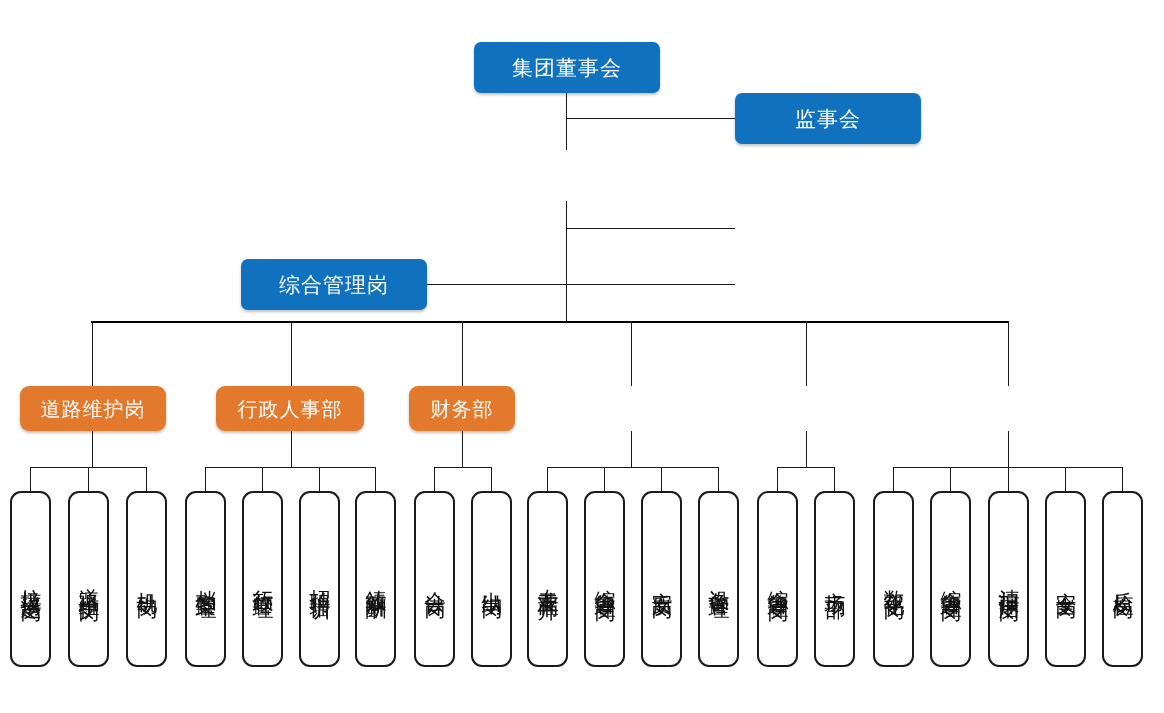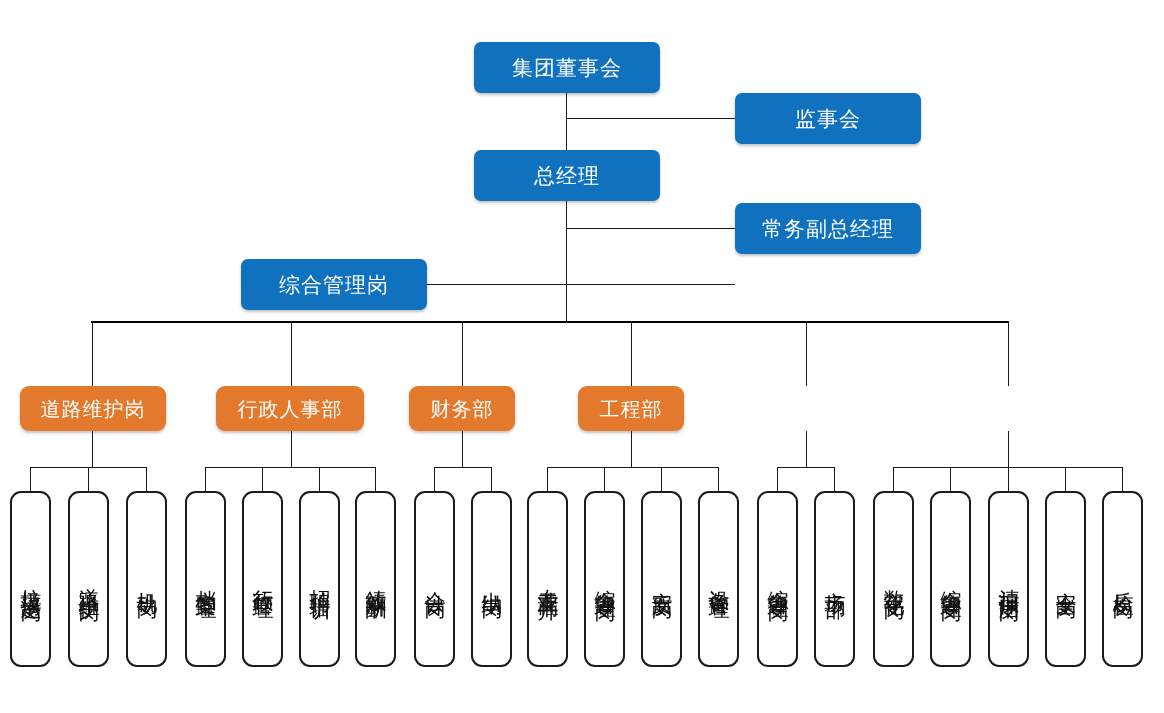--- a/index.html
+++ b/index.html
@@ -82,27 +82,21 @@
 <div id="chart-root" style="background: rgb(255, 255, 255);">
 
   <div class="node blue" style="left: 474px; top: 42px; width: 186px; height: 51px; background: rgb(16, 114, 190); color: rgb(255, 255, 255);">
     <span>集团董事会</span>
   </div>
 
   <div class="node blue" style="left: 735px; top: 93px; width: 186px; height: 51px; background: rgb(16, 114, 190); color: rgb(255, 255, 255);">
     <span>监事会</span>
   </div>
 
-  <div class="node blue" style="left: 474px; top: 150px; width: 186px; height: 51px; background: rgb(16, 114, 190); color: rgb(255, 255, 255);">
-    <span>总经理</span>
-  </div>
-
-  <div class="node blue" style="left: 735px; top: 203px; width: 186px; height: 51px; background: rgb(16, 114, 190); color: rgb(255, 255, 255);">
-    <span>常务副总经理</span>
-  </div>
+
 
 
   <div class="node blue" style="left: 241px; top: 259px; width: 186px; height: 51px; background: rgb(16, 114, 190); color: rgb(255, 255, 255);">
     <span>综合管理岗</span>
   </div>
 
   <div class="ln v" style="left: 566px; top: 93px; height: 57px; background: rgb(26, 26, 26);"></div>
 
   <div class="ln h" style="left: 566px; top: 118px; width: 169px; background: rgb(26, 26, 26);"></div>
 
@@ -124,23 +118,20 @@
   <div class="ln v" style="left: 1008px; top: 321px; height: 65px; background: rgb(26, 26, 26);"></div>
 
   <div class="node orange" style="left: 20px; top: 386px; width: 146px; height: 45px; background: rgb(227, 121, 44); color: rgb(255, 255, 255);">
     <span>道路维护岗</span>
   </div>
   <div class="node orange" style="left: 216px; top: 386px; width: 148px; height: 45px; background: rgb(227, 121, 44); color: rgb(255, 255, 255);">
     <span>行政人事部</span>
   </div>
   <div class="node orange" style="left: 409px; top: 386px; width: 106px; height: 45px; background: rgb(227, 121, 44); color: rgb(255, 255, 255);">
     <span>财务部</span>
-  </div>
-  <div class="node orange" style="left: 578px; top: 386px; width: 106px; height: 45px; background: rgb(227, 121, 44); color: rgb(255, 255, 255);">
-    <span>工程部</span>
   </div>
 
   <div class="ln v" style="left: 92px; top: 431px; height: 36px; background: rgb(26, 26, 26);"></div>
   <div class="ln h" style="left: 30px; top: 467px; width: 117px; background: rgb(26, 26, 26);"></div>
   <div class="ln v" style="left: 30px; top: 467px; height: 28px; background: rgb(26, 26, 26);"></div>
   <div class="ln v" style="left: 88px; top: 467px; height: 28px; background: rgb(26, 26, 26);"></div>
   <div class="ln v" style="left: 146px; top: 467px; height: 28px; background: rgb(26, 26, 26);"></div>
 
   <div class="ln v" style="left: 291px; top: 431px; height: 36px; background: rgb(26, 26, 26);"></div>
   <div class="ln h" style="left: 205px; top: 467px; width: 171px; background: rgb(26, 26, 26);"></div>

